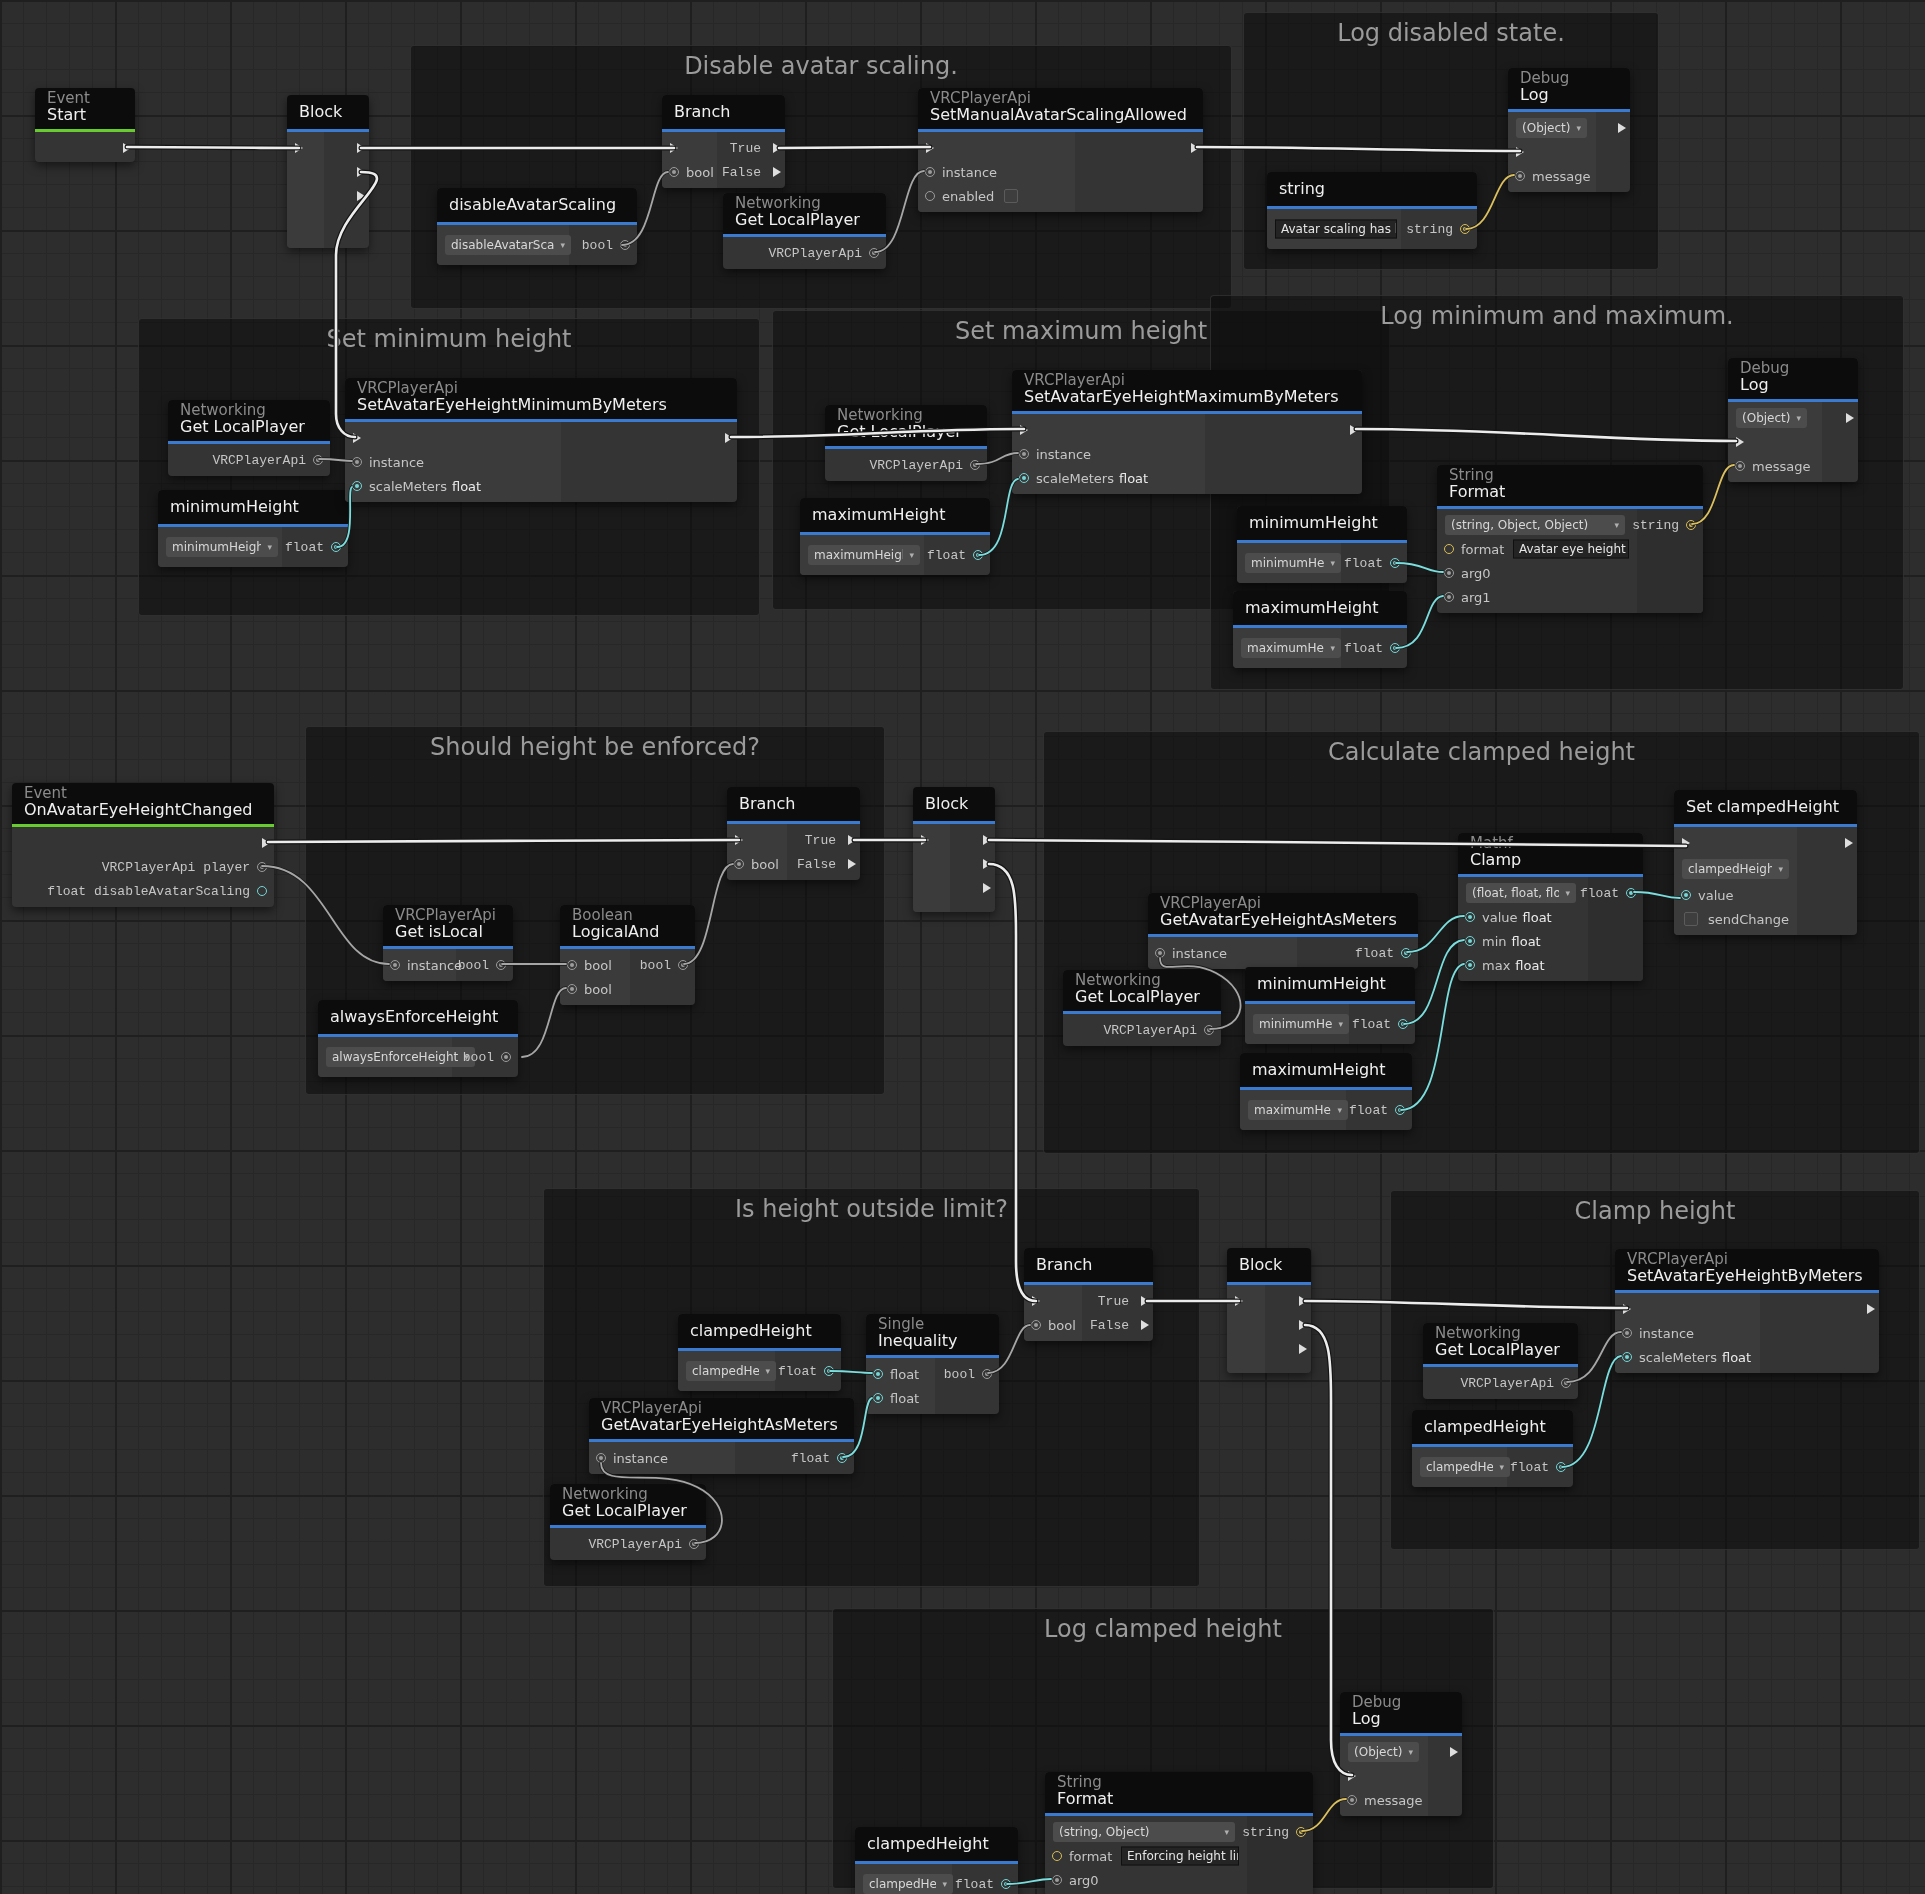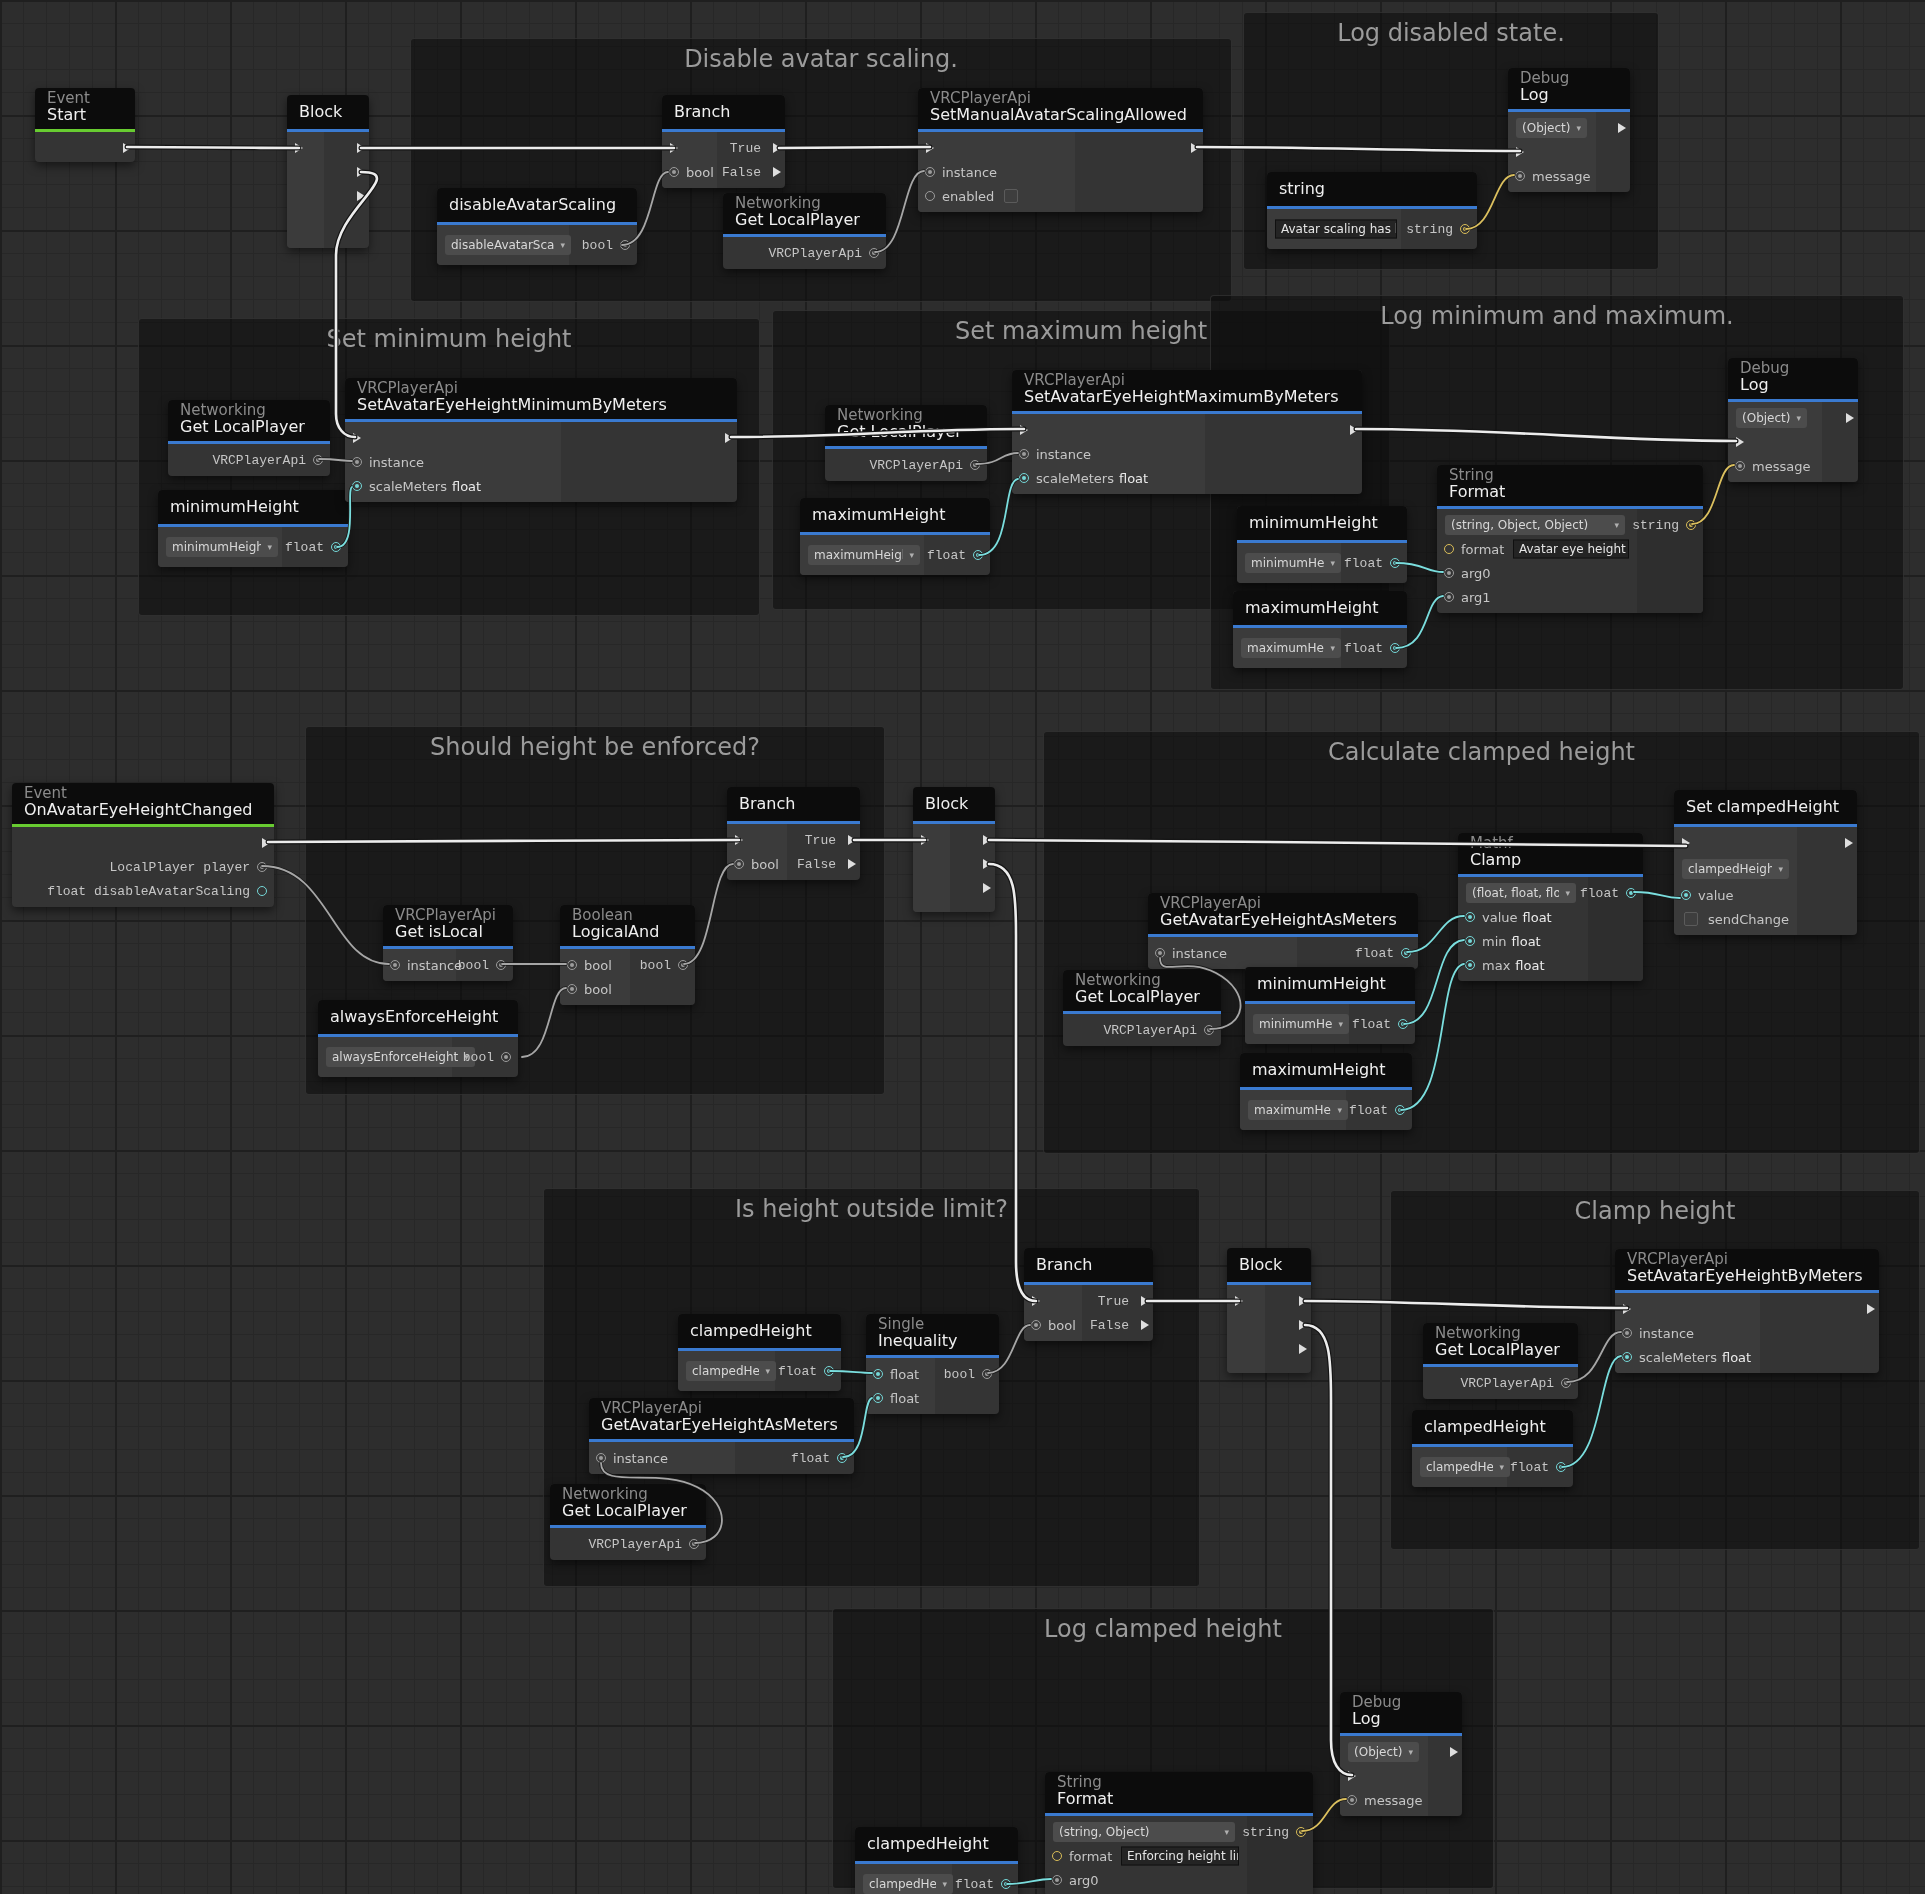--- a/index.html
+++ b/index.html
@@ -61,21 +61,21 @@
   g.vu{stroke:#1a1a1a;stroke-width:3.4;fill:none;stroke-linecap:round;}
   g.vg{stroke:#a6a6a6;stroke-width:1.8;fill:none;stroke-linecap:round;}
   g.vc{stroke:#7adede;stroke-width:1.8;fill:none;stroke-linecap:round;}
   g.vy{stroke:#dcc05e;stroke-width:1.8;fill:none;stroke-linecap:round;}
 </style>
 </head>
 <body>
 
 <div id="canvas">
 
-  <div class="group" style="left:410px;top:38px;width:820px;height:262px">
+  <div class="group" style="left:410px;top:45px;width:820px;height:262px">
       <div class="gtitle">Disable avatar scaling.</div>
     </div>
   <div class="group" style="left:1243px;top:12px;width:414px;height:256px">
       <div class="gtitle">Log disabled state.</div>
     </div>
   <div class="group" style="left:138px;top:318px;width:620px;height:296px">
       <div class="gtitle">Set minimum height</div>
     </div>
   <div class="group" style="left:772px;top:310px;width:616px;height:298px">
       <div class="gtitle">Set maximum height</div>
@@ -443,21 +443,21 @@
     <div class="hdr">
         <div class="cat">Event</div>
         <div class="ttl">OnAvatarEyeHeightChanged</div>
       </div>
     <div class="acc gr"></div>
     <div class="body">
       <div class="r">
           <span class="arr aout"></span>
         </div>
       <div class="r">
-        <span class="lo">LocalPlayer player</span>
+        <span class="lo">VRCPlayerApi player</span>
         <span class="p pout"></span>
       </div>
       <div class="r">
         <span class="lo">float disableAvatarScaling</span>
         <span class="p pout open cy"></span>
       </div>
     </div>
   </div>
 
   <div class="node" style="left:383px;top:905px;width:130px">

